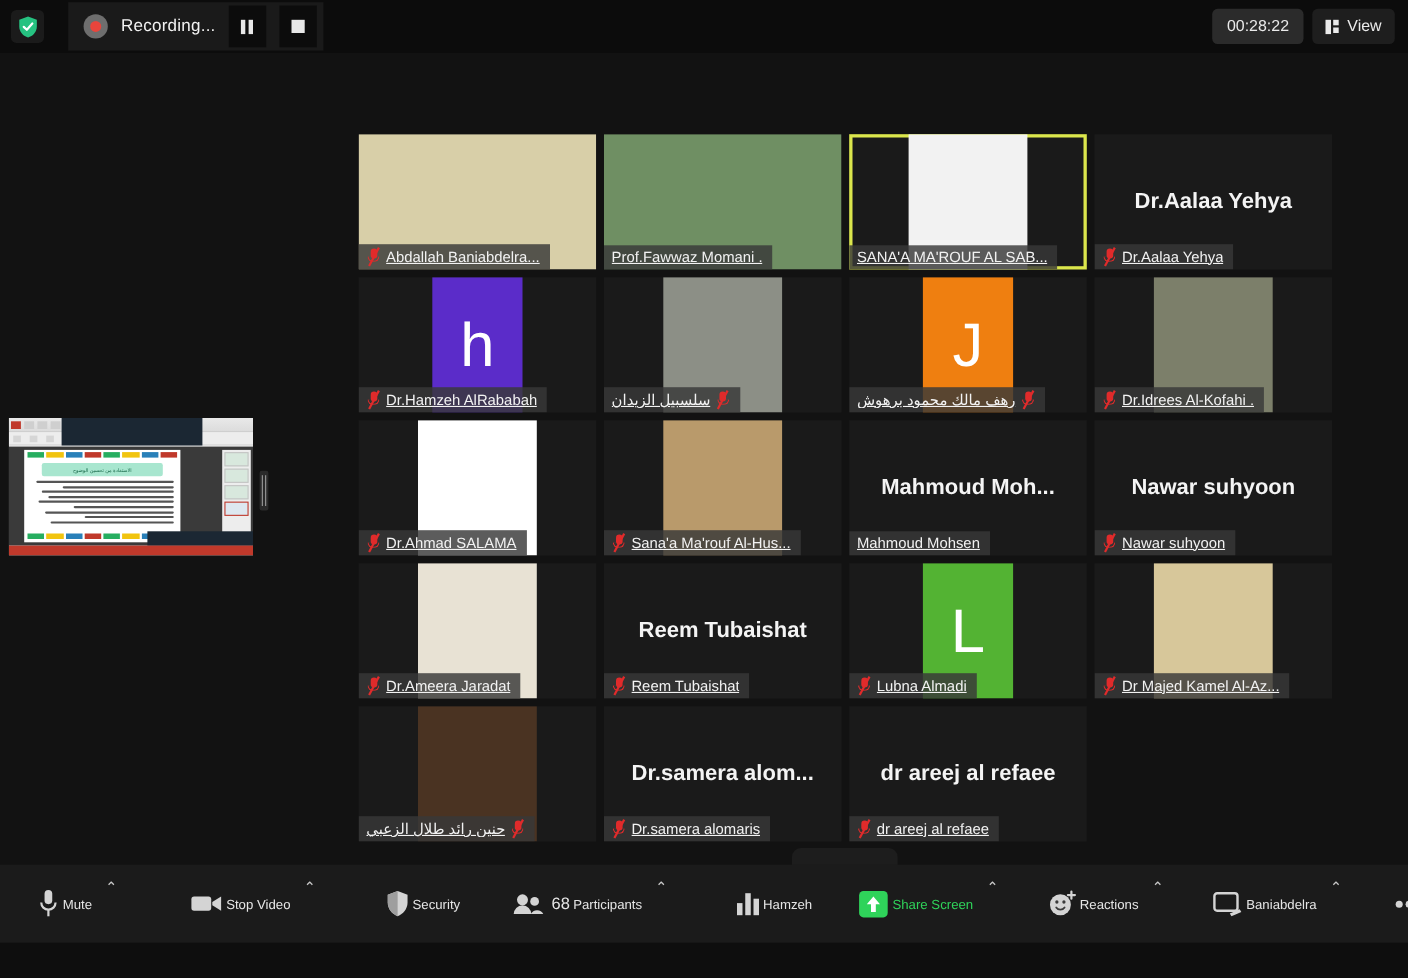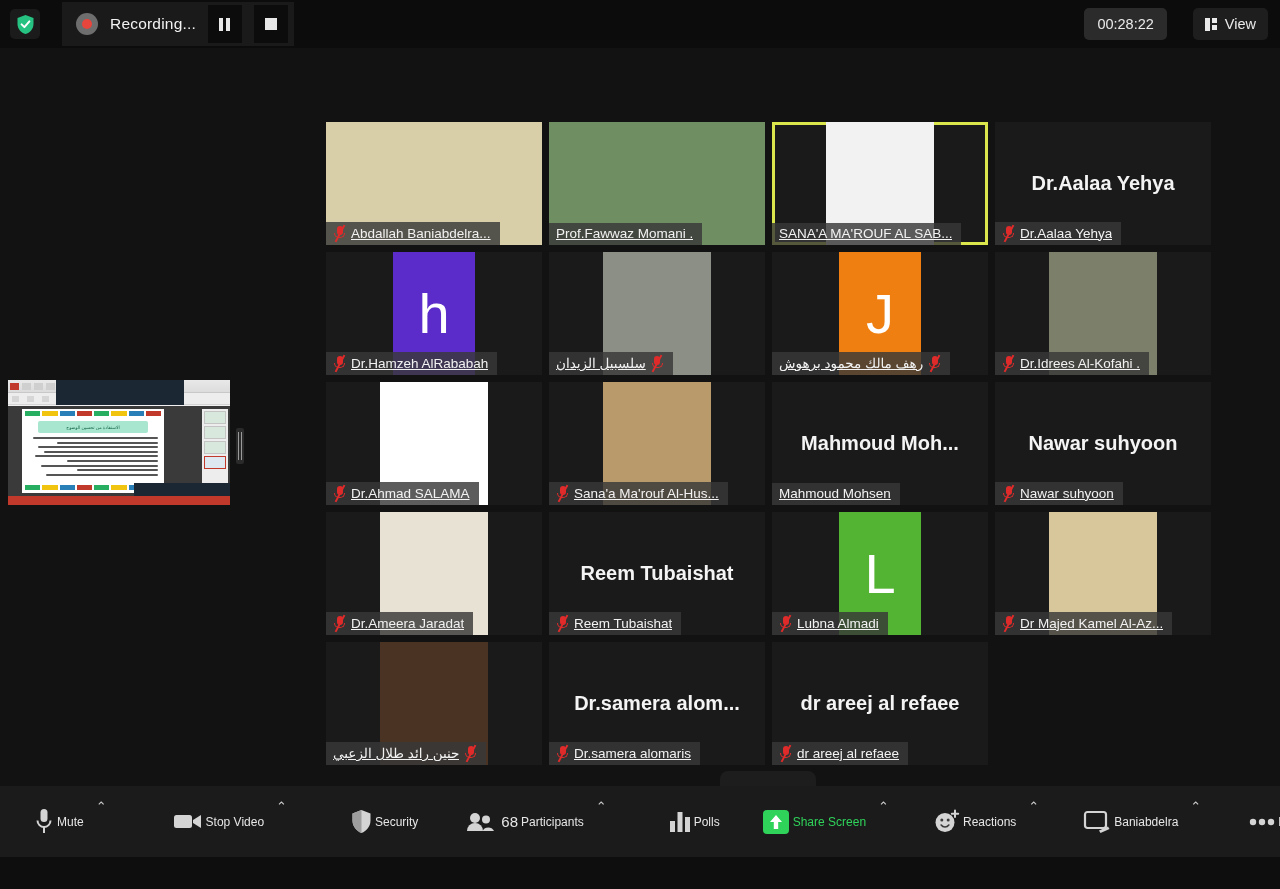--- a/index.html
+++ b/index.html
@@ -69,21 +69,21 @@
     cursor: pointer;
   }
   .pause-glyph { display: flex; gap: 3px; }
   .pause-glyph i { display:block; width: 4px; height: 13px; background: #e8e8e8; }
   .stop-glyph { width: 12px; height: 12px; background: #e8e8e8; }
 
   .topbar-right {
     margin-left: auto;
     display: flex;
     align-items: flex-end;
-    gap: 26px;
+    gap: 8px;
     padding-right: 12px;
     border-radius: 10px;
   }
   .timer {
     background: #2b2b2b;
     border-radius: 5px;
     padding: 8px 13px;
     font-size: 14.5px;
     color: #eaeaea;
   }
@@ -758,21 +758,21 @@
       </div>
       <div style="display: flex; align-items: center; margin-left: 62px;">
         <div class="tool">
           <div class="tool-ico" style="gap:7px;">
             <svg width="22" height="22" viewBox="0 0 22 22">
               <rect x="1" y="10" width="5" height="11" fill="#d4d4d4"></rect>
               <rect x="8.5" y="1" width="5" height="20" fill="#d4d4d4"></rect>
               <rect x="16" y="6" width="5" height="15" fill="#d4d4d4"></rect>
             </svg>
           </div>
-          <div class="tool-lbl">Polls</div>
+          <div class="tool-lbl">Hamzeh</div>
         </div>
       </div>
       <div style="display: flex; align-items: center; margin-left: 42px;">
         <div class="tool green">
           <div class="tool-ico" style="gap:7px;">
             <svg width="28" height="26" viewBox="0 0 28 26">
               <rect x="1" y="1" width="26" height="24" rx="4" fill="#2fd35a"></rect>
               <path d="M14 6 L20 13 H16.2 V20 H11.8 V13 H8 Z" fill="#ffffff"></path>
             </svg>
           </div>

